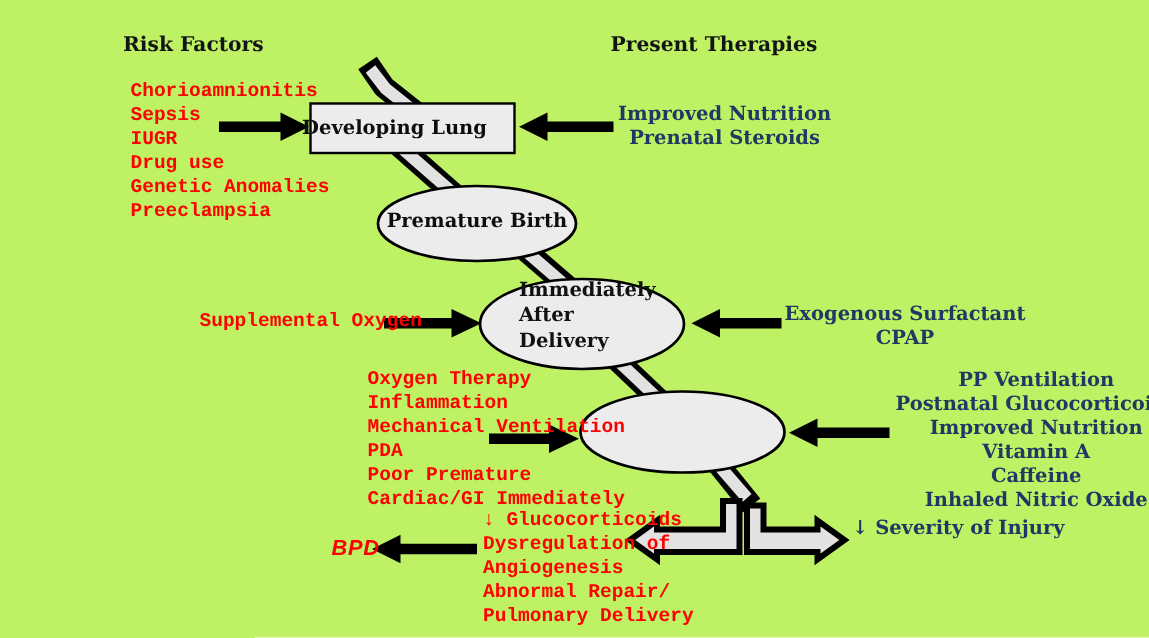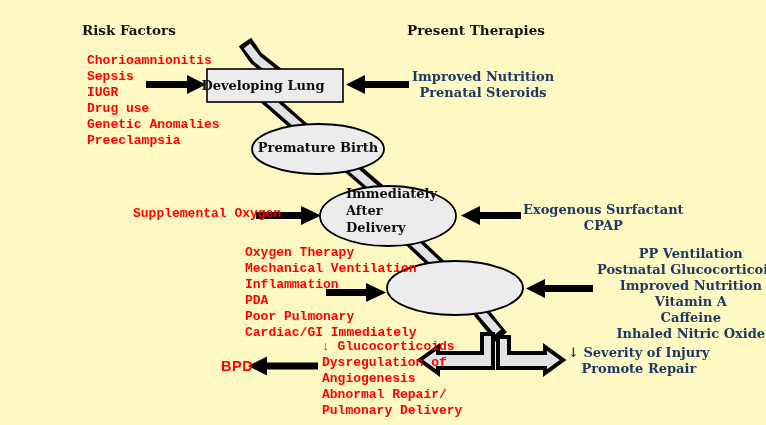--- a/index.html
+++ b/index.html
@@ -1,26 +1,26 @@
 <!DOCTYPE html>
 <html style="--risk-text: #FF0000; --therapy-text: #1F3864; --node-fill: #ECECEC; --ribbon-fill: #E2E2E2; --outline: #000000;"><head>
 <meta charset="utf-8">
 <style>
   html,body{margin:0;padding:0;background:#ffffff;}
-  .canvas{position:relative;width:766px;height:425px;background:#fef9c3;overflow:hidden;
+  .canvas{position:relative;width:766px;height:425px;background:#bef264;overflow:hidden;
           font-family:"DejaVu Serif",serif;}
   svg{position:absolute;left:0;top:0;}
   .t{position:absolute;font-family:"DejaVu Serif",serif;font-weight:bold;font-size:13px;
      line-height:16px;white-space:nowrap;color:#111;}
   .hdr{font-size:13.5px;color:#141414;}
   .red{color:var(--risk-text);font-family:Liberation Mono, monospace;}
   .blue{color:var(--therapy-text);text-align:center;}
   .node-label{display:flex;align-items:center;justify-content:center;text-align:center;color:#0e0e0e;}
   .ml{line-height:17px;}
-  .bpd{font-family:"Liberation Sans","DejaVu Sans",sans-serif;font-size:14.5px;letter-spacing:.5px;}
+  .bpd{font-family:"Liberation Sans","DejaVu Sans",sans-serif;font-size:14.5px;letter-spacing:.5px;font-style:italic;}
   .ribbon-outer{fill:none;stroke:#000;stroke-width:15;stroke-linejoin:round;}
   .ribbon-inner{fill:none;stroke:var(--ribbon-fill);stroke-width:8;stroke-linejoin:round;}
   .fork{fill:var(--ribbon-fill);stroke:#000;stroke-width:4;stroke-linejoin:miter;}
   .blk{fill:#000;stroke:none;}
   .node-rect{fill:var(--node-fill);stroke:#000;stroke-width:1.6;}
   .node-ellipse{fill:var(--node-fill);stroke:#000;stroke-width:1.8;}
 </style>
 </head>
 <body>
 
@@ -91,24 +91,24 @@
 
   <div class="t red" style="left:133px;top:206px">Supplemental Oxygen</div>
 
   <div class="t blue" style="left:523px;top:202px">
     <div>Exogenous Surfactant</div>
     <div>CPAP</div>
   </div>
 
   <div class="t red" style="left:245px;top:245px">
     <div>Oxygen Therapy</div>
+    <div>Inflammation</div>
     <div>Mechanical Ventilation</div>
-    <div>Inflammation</div>
     <div>PDA</div>
-    <div>Poor Pulmonary</div>
+    <div>Poor Premature</div>
     <div>Cardiac/GI Immediately</div>
   </div>
 
   <div class="t blue" style="left:597px;top:246px">
     <div>PP Ventilation</div>
     <div>Postnatal Glucocorticoids</div>
     <div>Improved Nutrition</div>
     <div>Vitamin A</div>
     <div>Caffeine</div>
     <div>Inhaled Nitric Oxide</div>
@@ -117,18 +117,17 @@
   <div class="t red" style="left:322px;top:339px">
     <div>↓ Glucocorticoids</div>
     <div>Dysregulation of</div>
     <div>Angiogenesis</div>
     <div>Abnormal Repair/</div>
     <div>Pulmonary Delivery</div>
   </div>
 
   <div class="t blue" style="left:568px;top:345px">
     <div>↓ Severity of Injury</div>
-    <div>Promote Repair</div>
   </div>
 
   <div class="t red bpd" style="left:221px;top:358px">BPD</div>
 
 </div>
 
 </body></html>

